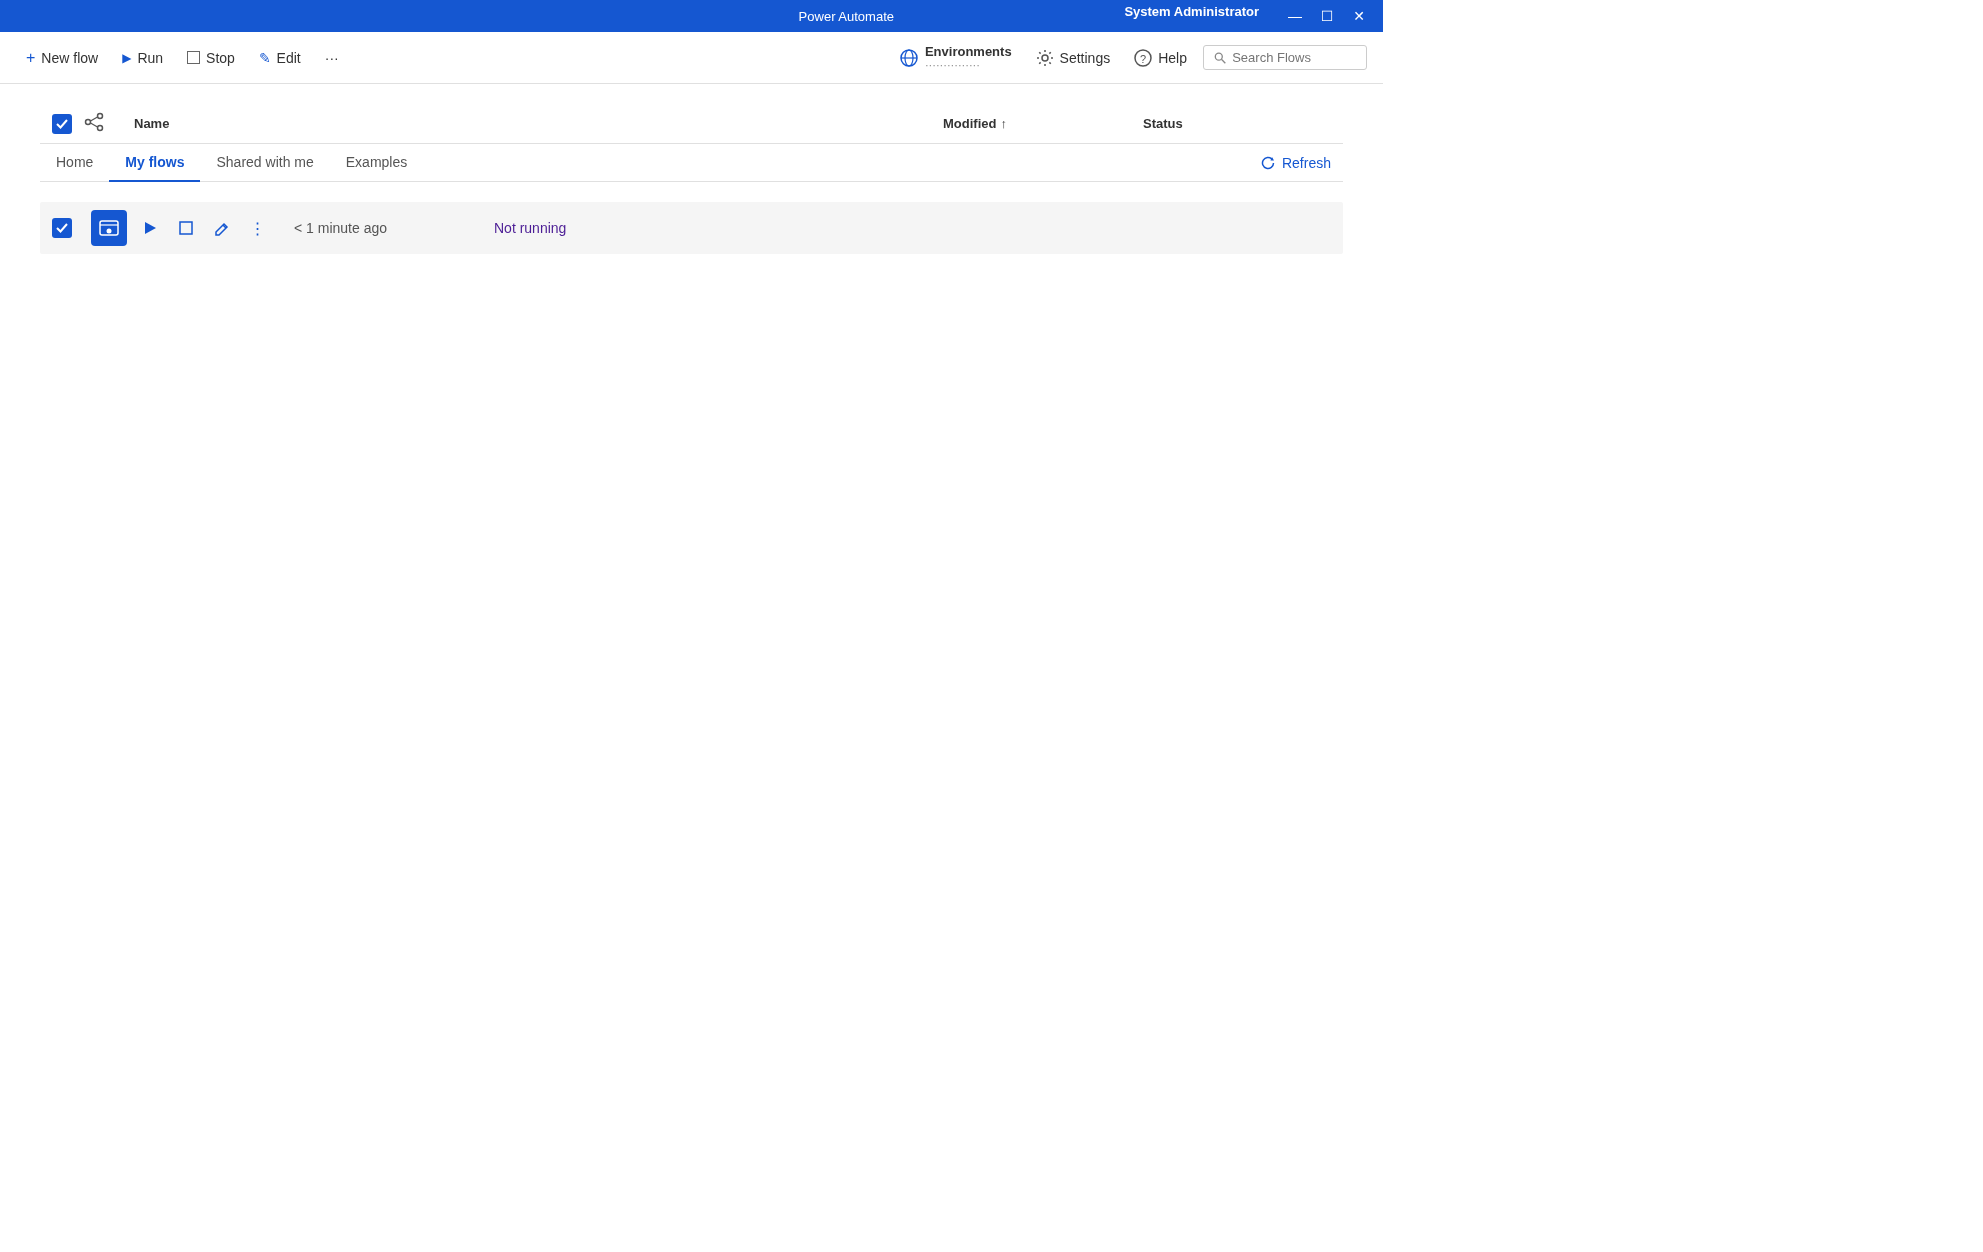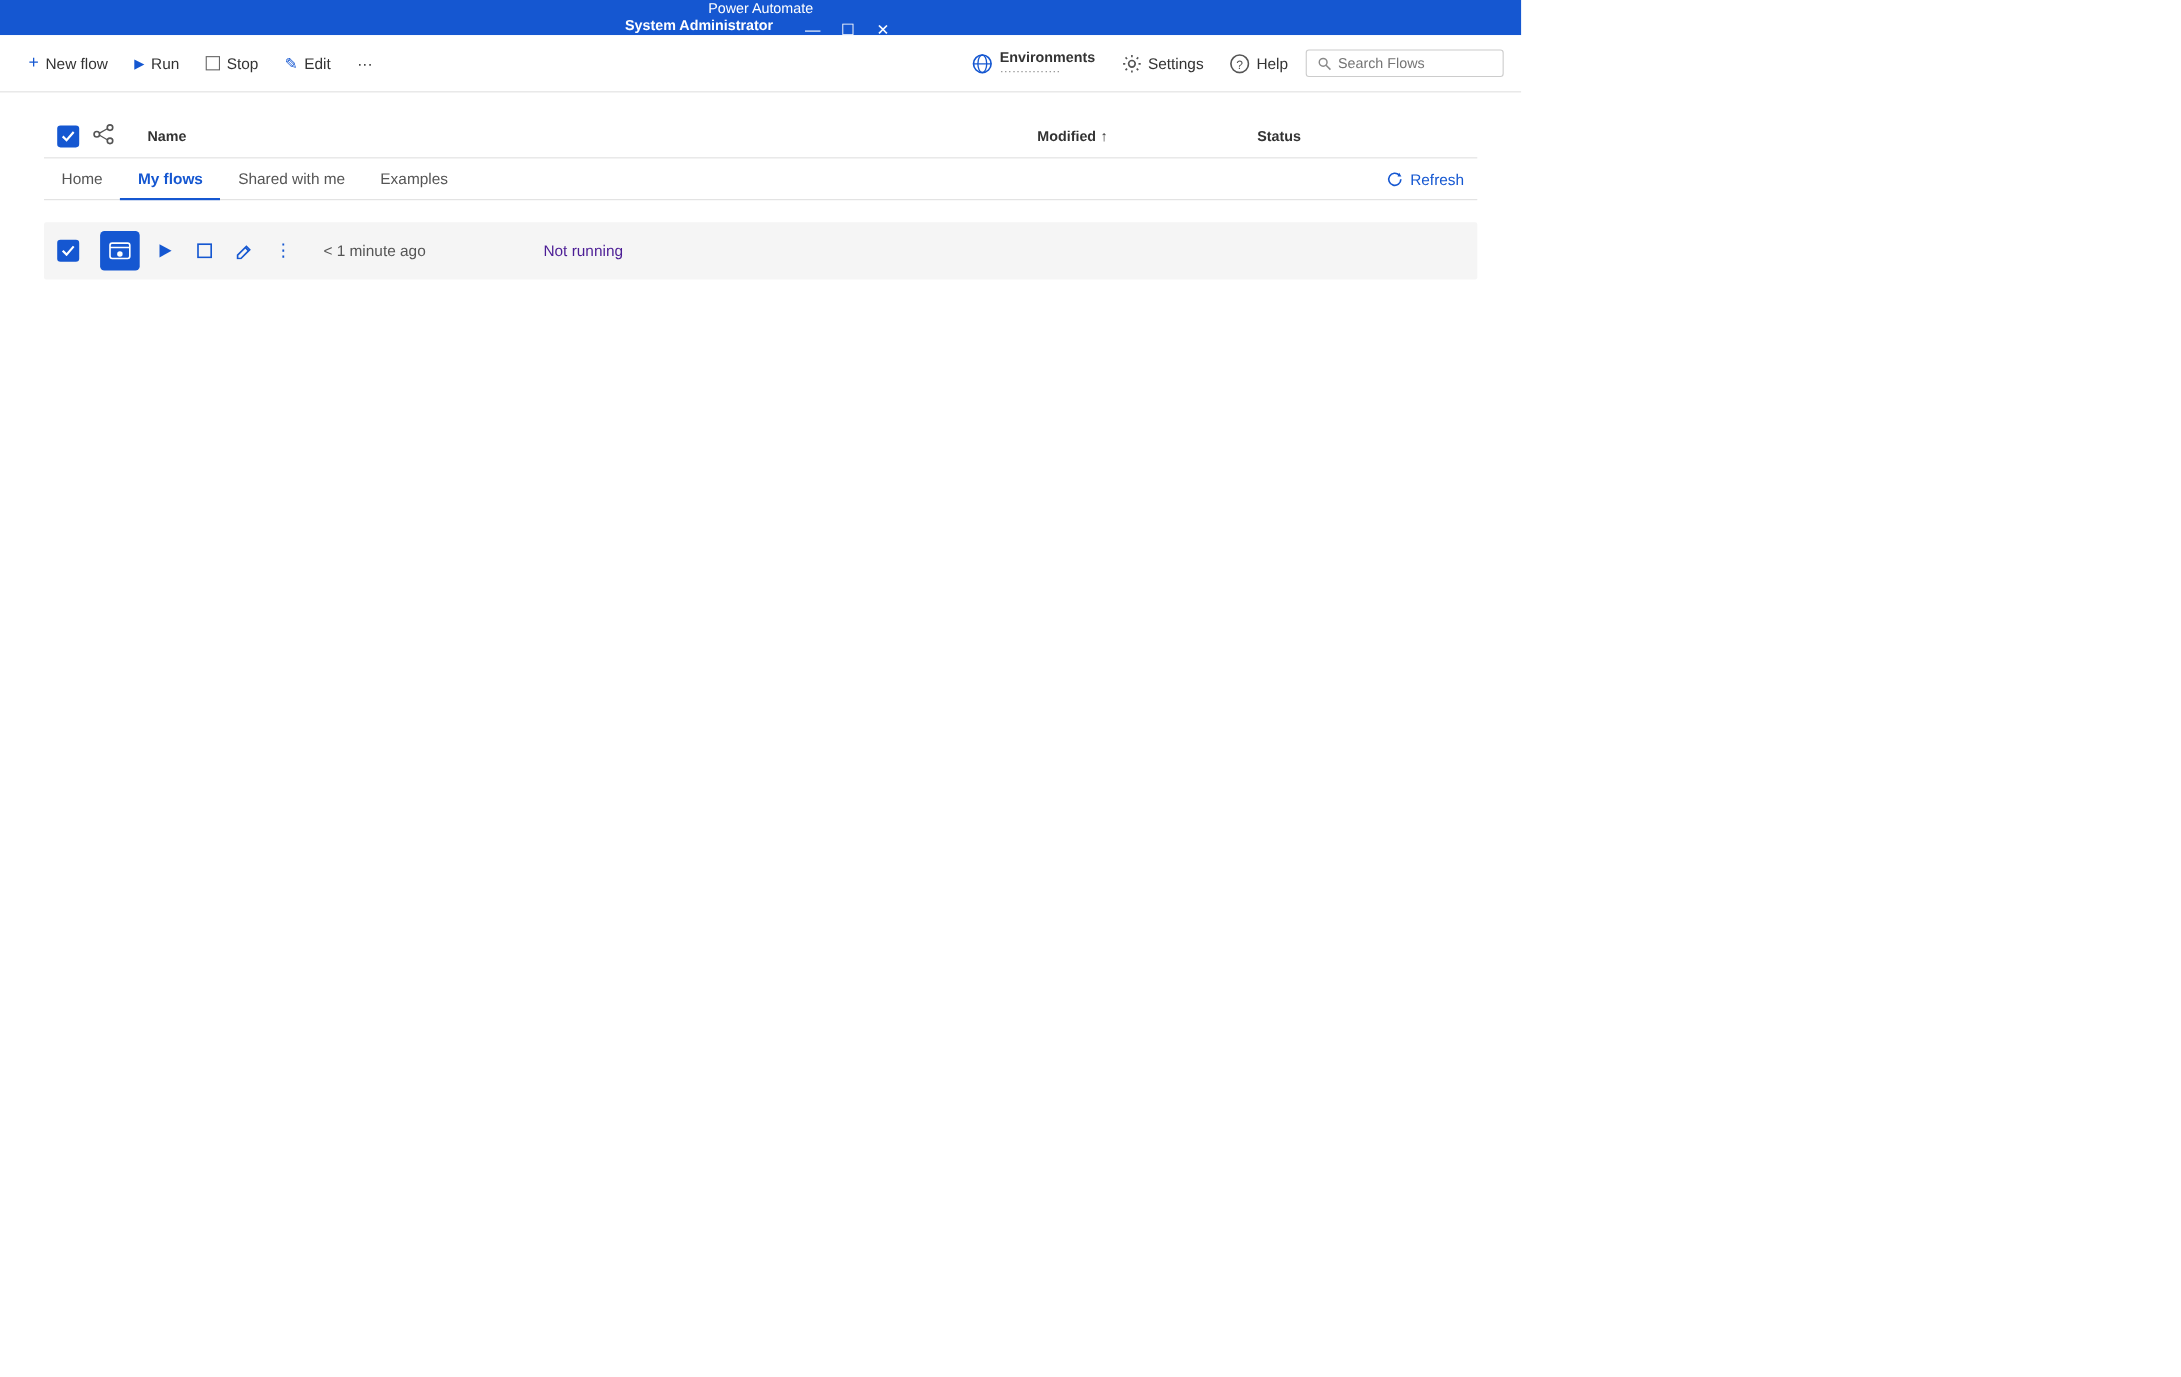--- a/index.html
+++ b/index.html
@@ -8,21 +8,20 @@
     
     #title-bar {
       background: #1557d1;
       color: white;
       height: 32px;
       display: flex;
       align-items: center;
       justify-content: space-between;
       padding: 0 12px;
       user-select: none;
-      flex-direction: column;
     }
     #title-bar .title { flex: 1; text-align: center; font-size: 13px; font-weight: 400; }
     #title-bar .win-controls { display: flex; gap: 8px; align-items: flex-start; }
     #title-bar .win-user { font-size: 13px; font-weight: 600; margin-right: 16px; }
     .win-btn { background: none; border: none; color: white; cursor: pointer; font-size: 14px; width: 24px; height: 24px; display: flex; align-items: center; justify-content: center; }
 
     
     #toolbar {
       height: 52px;
       display: flex;
@@ -62,21 +61,21 @@
       font-size: 14px;
     }
 
     .search-box {
       display: flex;
       align-items: center;
       gap: 6px;
       border: 1px solid #ccc;
       border-radius: 3px;
       padding: 4px 10px;
-      width: 180px;
+      width: 164px;
       cursor: text;
     }
     .search-box input {
       border: none;
       outline: none;
       font-size: 13px;
       width: 100%;
       color: #666;
       background: transparent;
     }

